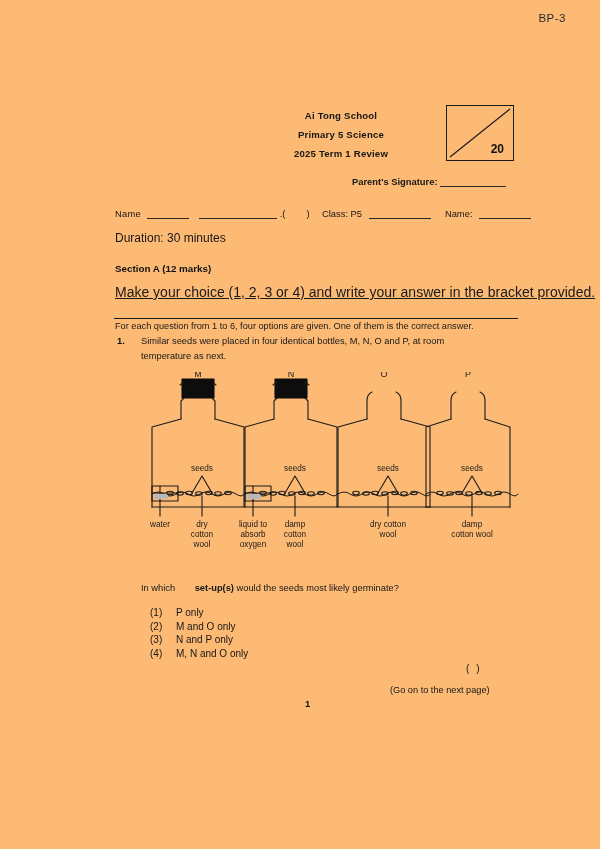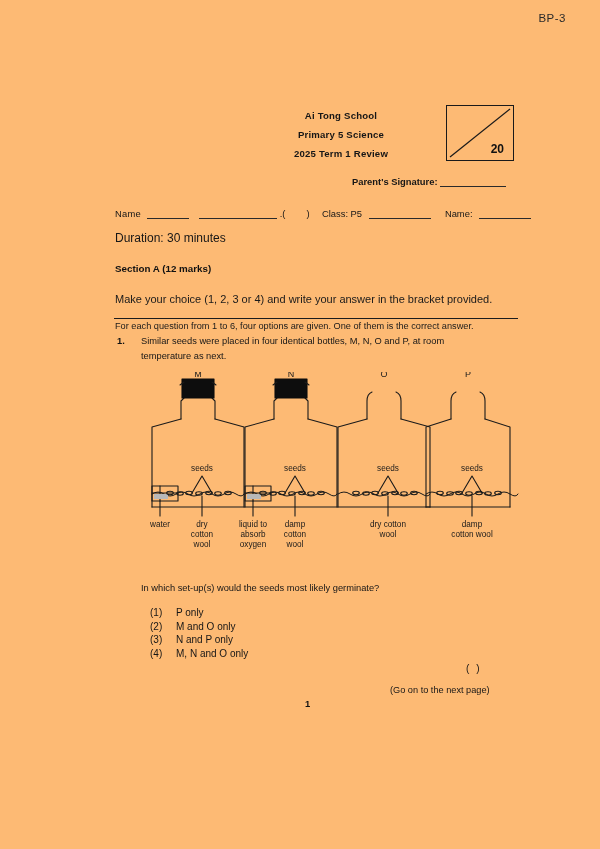--- a/index.html
+++ b/index.html
@@ -117,25 +117,26 @@
     position: absolute;
     top: 282px;
     left: 115px;
     font-size: 9.2px;
     color: #1a1a1a;
     white-space: nowrap;
     margin-top: 39px;
   }
   .section-line2 {
     position: absolute;
-    top: 293px;
+    top: 284px;
     left: 115px;
-    font-size: 11px;
+    font-size: 14px;
     color: #1a1a1a;
     white-space: nowrap;
+    text-decoration: underline;
   }
   .hr-thick {
     position: absolute;
     top: 318px;
     left: 114px;
     width: 404px;
     height: 0;
     border-top: 1.6px solid #1c1c1c;
   }
 
@@ -176,21 +177,21 @@
 
   
   .prompt {
     position: absolute;
     top: 583px;
     left: 141px;
     font-size: 9.3px;
     color: #161616;
     white-space: nowrap;
   }
-  .prompt b { font-weight: normal; }
+  .prompt b { font-weight: bold; margin-left: 17px; }
 
   .options {
     position: absolute;
     top: 606px;
     left: 150px;
     font-size: 10px;
     color: #161616;
   }
   .opt-row {
     height: 13.5px;

